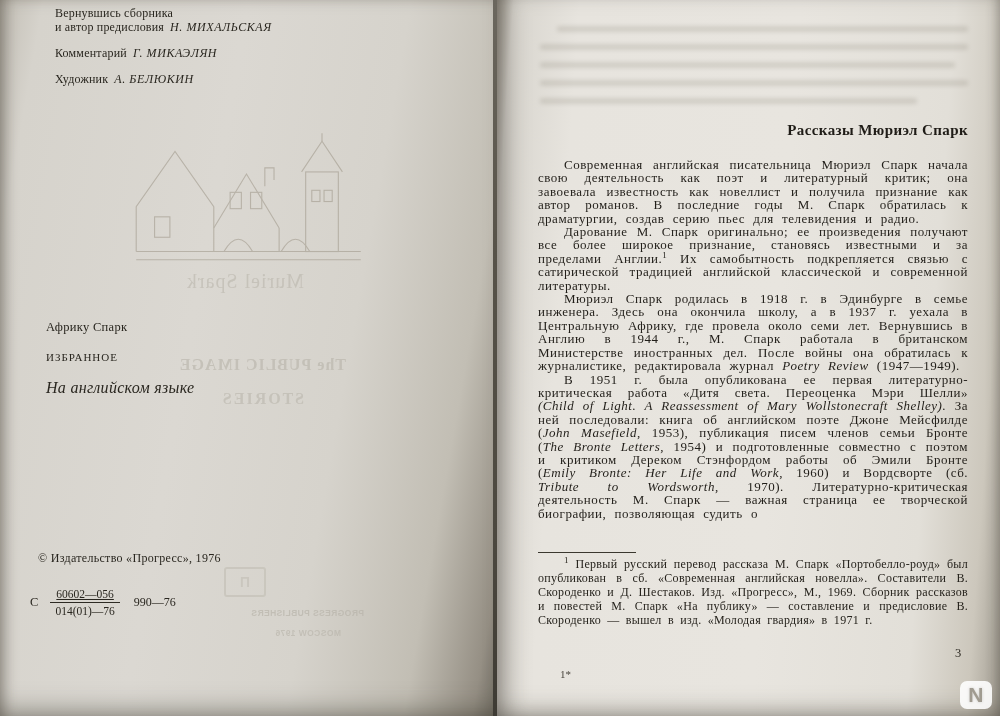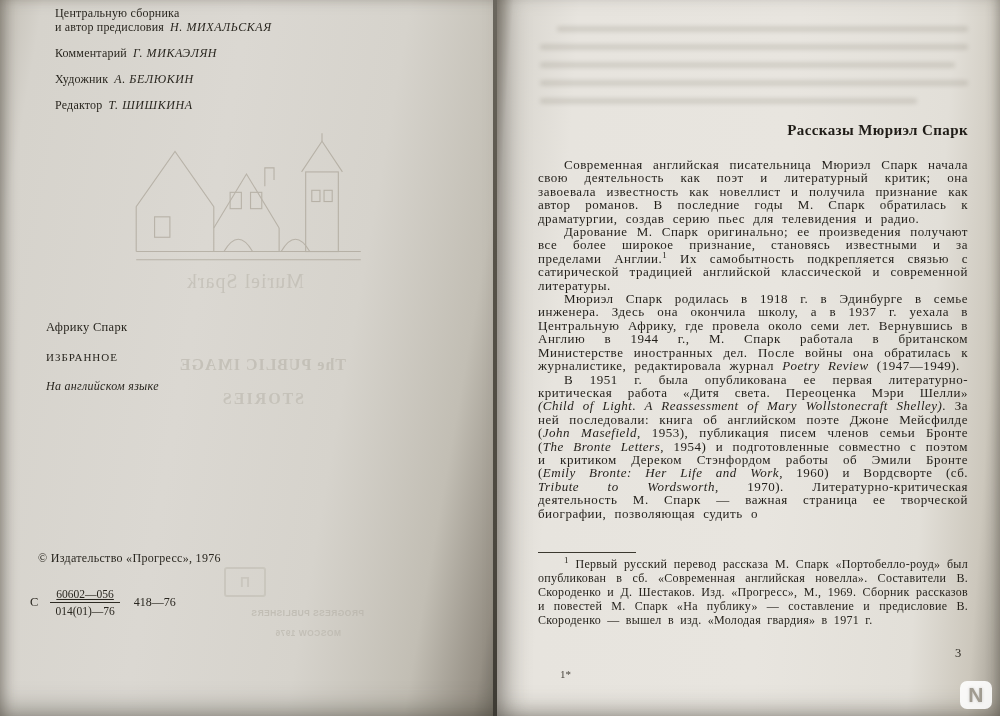--- a/index.html
+++ b/index.html
@@ -22,21 +22,21 @@
     filter:blur(.4px);}
 
   
   .credits{position:absolute;left:55px;top:6px;font-size:12px;line-height:14px;color:#29261f;}
   .credit-row{margin-bottom:12px;}
   .cl{letter-spacing:.2px;}
   .cn{font-style:italic;margin-left:6px;letter-spacing:.6px;}
   .title-block{position:absolute;left:46px;top:320px;color:#29261f;}
   .tb-author{font-size:12.5px;letter-spacing:.3px;}
   .tb-title{font-size:11px;letter-spacing:1px;margin-top:16px;}
-  .tb-lang{font-size:12px;font-style:italic;margin-top:16px;letter-spacing:.3px;}
+  .tb-lang{font-size:16px;font-style:italic;margin-top:16px;letter-spacing:.3px;}
   .imprint{position:absolute;left:38px;top:551px;color:#29261f;}
   .imp-copy{font-size:12px;letter-spacing:.3px;}
   .imp-index{display:flex;align-items:center;margin-top:22px;margin-left:-8px;font-size:11.5px;}
   .idx-letter{font-size:12.5px;margin-right:12px;}
   .frac{display:inline-flex;flex-direction:column;text-align:center;}
   .frac .num{border-bottom:1.3px solid #2e2b24;padding:0 6px 2px;text-decoration:underline;}
   .frac .den{padding-top:2px;}
   .idx-code{margin-left:14px;font-size:12px;}
 
   
@@ -101,51 +101,48 @@
 
     <div class="ghost ghost-author">Muriel Spark</div>
     <div class="ghost ghost-title1">The PUBLIC IMAGE</div>
     <div class="ghost ghost-title2">STORIES</div>
     <div class="ghost-logo">П</div>
     <div class="ghost ghost-pub1">PROGRESS PUBLISHERS</div>
     <div class="ghost ghost-pub2">MOSCOW 1976</div>
 
     <div class="credits">
       <div class="credit-row">
-        <div class="cl">Центральную сборника</div>
+        <div class="cl">Вернувшись сборника</div>
         <div>
           <span class="cl">и автор предисловия</span><span class="cn">Н. МИХАЛЬСКАЯ</span>
         </div>
       </div>
       <div class="credit-row">
         <span class="cl">Комментарий</span><span class="cn">Г. МИКАЭЛЯН</span>
       </div>
       <div class="credit-row">
         <span class="cl">Художник</span><span class="cn">А. БЕЛЮКИН</span>
-      </div>
-      <div class="credit-row">
-        <span class="cl">Редактор</span><span class="cn">Т. ШИШКИНА</span>
       </div>
     </div>
 
     <div class="title-block">
       <div class="tb-author">Африку Спарк</div>
       <div class="tb-title">ИЗБРАННОЕ</div>
       <div class="tb-lang">На английском языке</div>
     </div>
 
     <div class="imprint">
       <div class="imp-copy">© Издательство «Прогресс», 1976</div>
       <div class="imp-index">
         <span class="idx-letter">С</span>
         <span class="frac">
           <span class="num">60602—056</span>
           <span class="den">014(01)—76</span>
         </span>
-        <span class="idx-code">418—76</span>
+        <span class="idx-code">990—76</span>
       </div>
     </div>
   </div>
 
   <div class="gutter"></div>
 
   <div class="right-page"></div>
 
   <div class="ghost-lines">
     <div class="gl" style="width:96%;margin-left:4%"></div>

